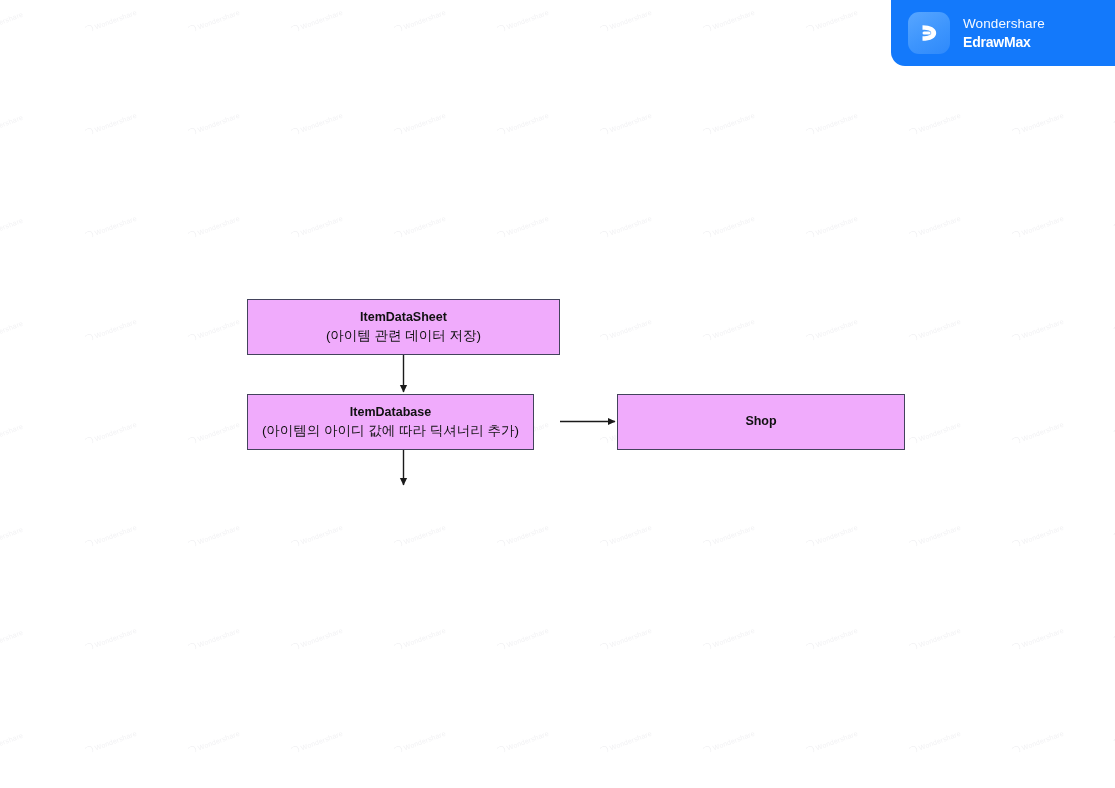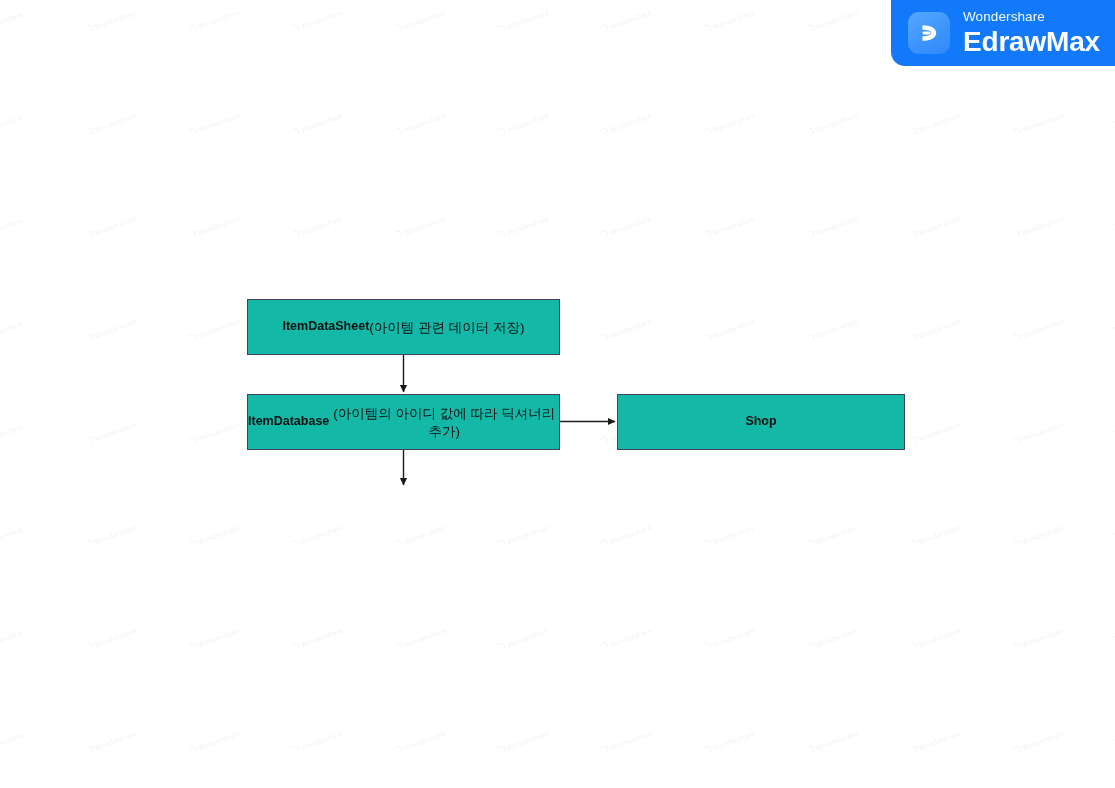--- a/index.html
+++ b/index.html
@@ -84,21 +84,21 @@
     color: #ffffff;
     line-height: 1;
   }
   #brand-top {
     font-size: 13.5px;
     font-weight: 400;
     letter-spacing: .1px;
     opacity: .96;
   }
   #brand-bottom {
-    font-size: 28px;
+    font-size: 14px;
     font-weight: bold;
     letter-spacing: -.2px;
     margin-top: 4px;
   }
   
   #page-title {
     position: absolute;
     left: 163px;
     top: 110px;
     font-size: 48px;
@@ -111,41 +111,42 @@
   
   #diagram {
     position: absolute;
     inset: 0;
     z-index: 3;
   }
   .node {
     position: absolute;
     box-sizing: border-box;
     border: 1px solid #43435c;
-    background: #14b8a6;
+    background: #f0abfc;
     display: flex;
+    flex-direction: column;
     align-items: center;
     justify-content: center;
     text-align: center;
   }
   .node-title {
     font-size: 12.5px;
     font-weight: bold;
     color: #111111;
     line-height: 1.25;
   }
   .node-sub {
     font-size: 13.5px;
     font-weight: 400;
     color: #111111;
     line-height: 1.3;
     margin-top: 1px;
   }
   #node-itemdatasheet { left: 247px; top: 299px; width: 313px; height: 56px; }
-  #node-itemdatabase  { left: 247px; top: 394px; width: 313px; height: 56px; }
+  #node-itemdatabase  { left: 247px; top: 394px; width: 287px; height: 56px; }
   #node-datamanager   { left: 247px; top: 487px; width: 313px; height: 55px; }
   #node-shop          { left: 617px; top: 394px; width: 288px; height: 56px; }
   svg#connectors {
     position: absolute;
     left: 0;
     top: 0;
     width: 1115px;
     height: 788px;
     overflow: visible;
   }

